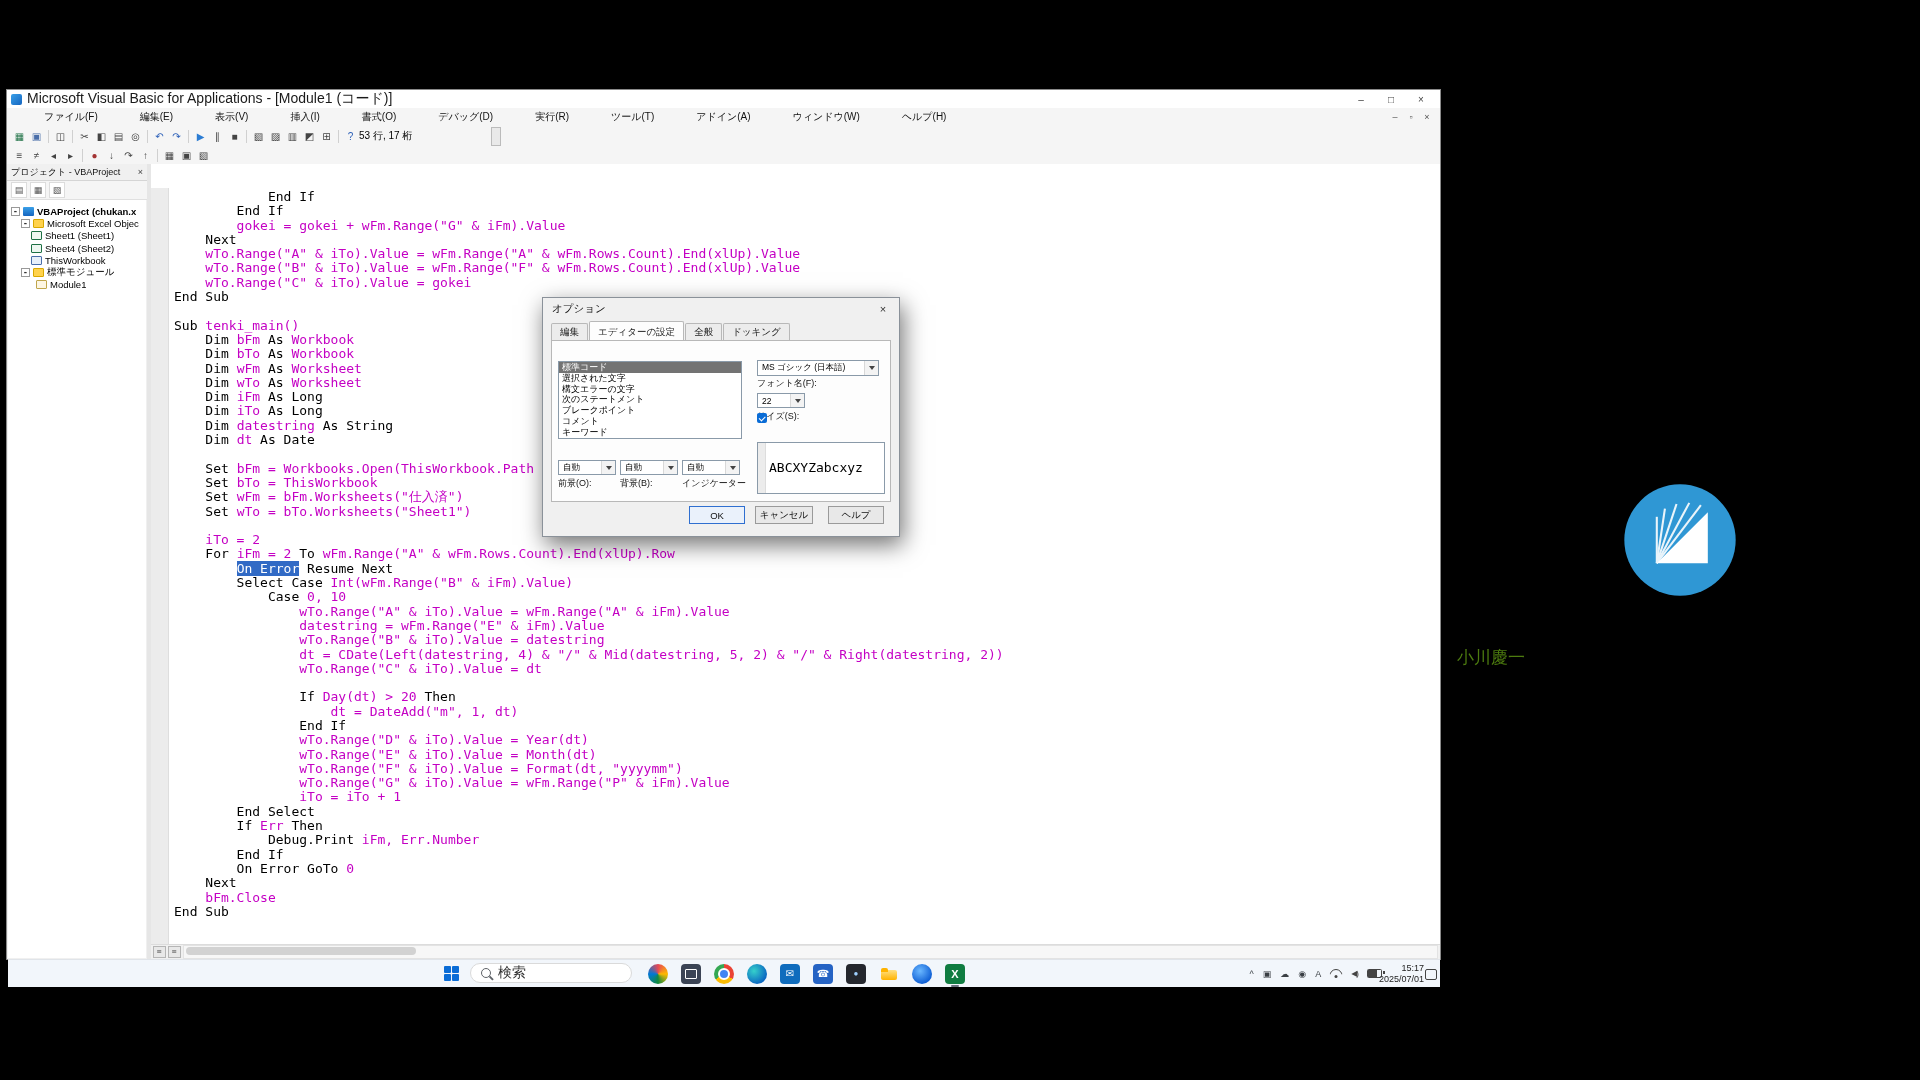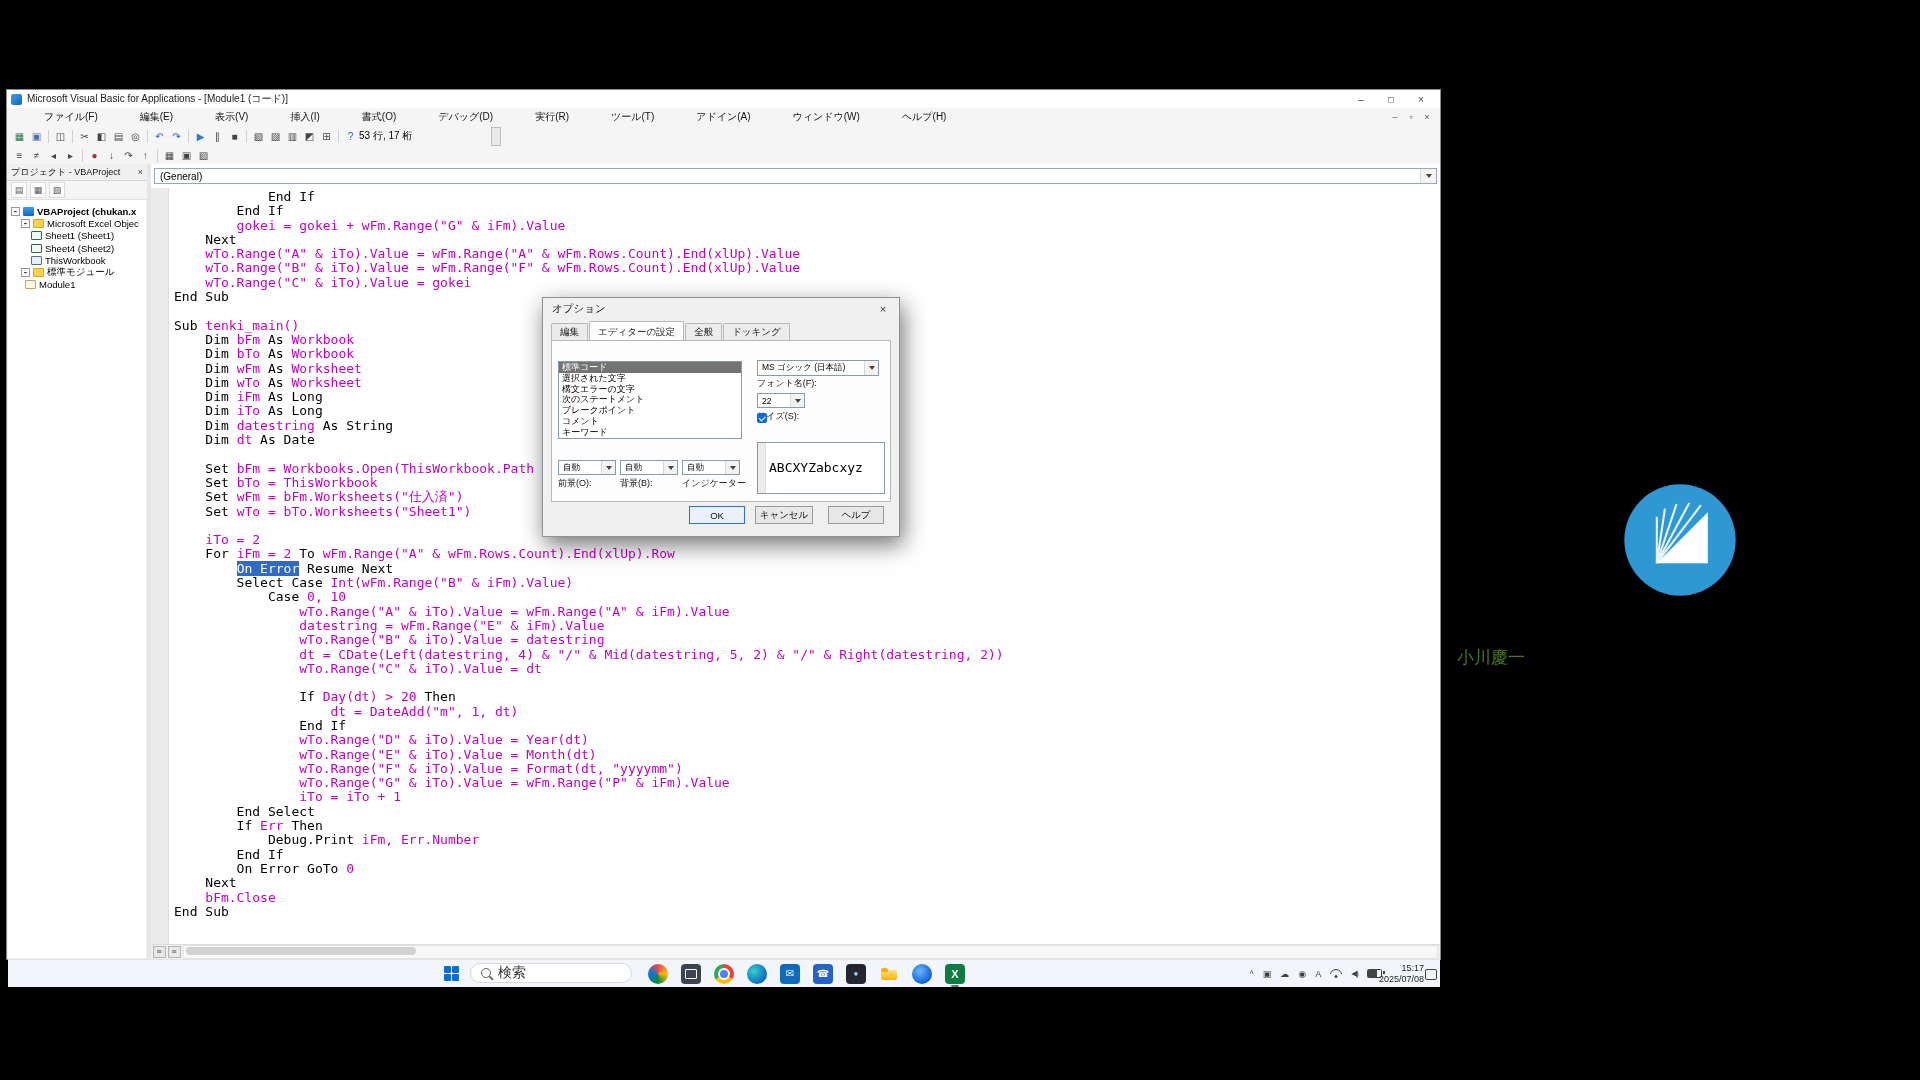--- a/index.html
+++ b/index.html
@@ -6,21 +6,21 @@
   .screen{position:relative;width:1920px;height:1080px;background:#000;overflow:hidden;
           font-family:"Liberation Sans","DejaVu Sans",sans-serif;}
 
   
   .vbe-window{position:absolute;left:6px;top:89px;width:1433px;height:869px;background:#f0f0f0;
               border:1px solid #8a8a8a;box-shadow:0 4px 18px rgba(0,0,0,.6);}
   .titlebar{position:absolute;left:0;top:0;right:0;height:18px;background:#ffffff;display:flex;
             align-items:center;padding:0 4px;border-bottom:1px solid #e4e4e4;}
   .vb-icon{width:11px;height:11px;border-radius:2px;background:linear-gradient(135deg,#3aa0e8,#1565c0);
            margin-right:5px;flex:none;}
-  .title-text{font-size:10px;color:#1a1a1a;white-space:nowrap;}
+  .title-text{font-size:14px;color:#1a1a1a;white-space:nowrap;}
   .win-controls{margin-left:auto;display:flex;}
   .wc{width:30px;height:17px;display:flex;align-items:center;justify-content:center;font-size:10px;color:#444;}
 
   .menubar{position:absolute;left:0;top:18px;right:0;height:18px;background:#f5f5f5;display:flex;
            align-items:center;font-size:10px;color:#111;border-bottom:1px solid #e0e0e0;padding-left:2px;}
   .menu-item{padding:0 7px;height:100%;display:flex;align-items:center;white-space:nowrap;margin-left:28px;}
   .child-controls{margin-left:auto;display:flex;padding-right:5px;}
   .cc{width:16px;text-align:center;font-size:9px;color:#555;}
 
   .toolbar{position:absolute;left:0;right:0;background:#f5f5f5;display:flex;align-items:center;gap:2px;
@@ -283,37 +283,31 @@
             </div>
             <div class="tree-row" style="padding-left: 23px;">
               <span class="ticon ticon-workbook"></span>
               <span class="tlabel">ThisWorkbook</span>
             </div>
             <div class="tree-row" style="padding-left: 13px;">
               <span class="expander">-</span>
               <span class="ticon ticon-folder"></span>
               <span class="tlabel">標準モジュール</span>
             </div>
-            <div class="tree-row" style="padding-left: 17px; text-align: right;">
+            <div class="tree-row" style="padding-left: 28px; text-align: right;">
               <span class="ticon ticon-module"></span>
               <span class="tlabel">Module1</span>
             </div>
           </div>
       </div>
 
       <div class="splitter"></div>
 
       <div class="code-pane">
         <div class="combo-row">
-          <div class="combo">
-            <span>(General)</span>
-            <span class="arrow-btn">
-                <span class="arrow-down"></span>
-              </span>
-          </div>
         </div>
         <div class="code-area">
           <div class="indicator-margin"></div>
           <div class="code-text" id="code-text"><div class="code-line"><span class="seg-k">            End If</span></div><div class="code-line"><span class="seg-k">        End If</span></div><div class="code-line"><span class="seg-m">        gokei = gokei + wFm.Range("G" &amp; iFm).Value</span></div><div class="code-line"><span class="seg-k">    Next</span></div><div class="code-line"><span class="seg-m">    wTo.Range("A" &amp; iTo).Value = wFm.Range("A" &amp; wFm.Rows.Count).End(xlUp).Value</span></div><div class="code-line"><span class="seg-m">    wTo.Range("B" &amp; iTo).Value = wFm.Range("F" &amp; wFm.Rows.Count).End(xlUp).Value</span></div><div class="code-line"><span class="seg-m">    wTo.Range("C" &amp; iTo).Value = gokei</span></div><div class="code-line"><span class="seg-k">End Sub</span></div><div class="code-line"></div><div class="code-line"><span class="seg-k">Sub </span><span class="seg-m">tenki_main()</span></div><div class="code-line"><span class="seg-k">    Dim </span><span class="seg-m">bFm</span><span class="seg-k"> As </span><span class="seg-m">Workbook</span></div><div class="code-line"><span class="seg-k">    Dim </span><span class="seg-m">bTo</span><span class="seg-k"> As </span><span class="seg-m">Workbook</span></div><div class="code-line"><span class="seg-k">    Dim </span><span class="seg-m">wFm</span><span class="seg-k"> As </span><span class="seg-m">Worksheet</span></div><div class="code-line"><span class="seg-k">    Dim </span><span class="seg-m">wTo</span><span class="seg-k"> As </span><span class="seg-m">Worksheet</span></div><div class="code-line"><span class="seg-k">    Dim </span><span class="seg-m">iFm</span><span class="seg-k"> As Long</span></div><div class="code-line"><span class="seg-k">    Dim </span><span class="seg-m">iTo</span><span class="seg-k"> As Long</span></div><div class="code-line"><span class="seg-k">    Dim </span><span class="seg-m">datestring</span><span class="seg-k"> As String</span></div><div class="code-line"><span class="seg-k">    Dim </span><span class="seg-m">dt</span><span class="seg-k"> As Date</span></div><div class="code-line"></div><div class="code-line"><span class="seg-k">    Set </span><span class="seg-m">bFm = Workbooks.Open(ThisWorkbook.Path &amp; "</span></div><div class="code-line"><span class="seg-k">    Set </span><span class="seg-m">bTo = ThisWorkbook</span></div><div class="code-line"><span class="seg-k">    Set </span><span class="seg-m">wFm = bFm.Worksheets("仕入済")</span></div><div class="code-line"><span class="seg-k">    Set </span><span class="seg-m">wTo = bTo.Worksheets("Sheet1")</span></div><div class="code-line"></div><div class="code-line"><span class="seg-m">    iTo = 2</span></div><div class="code-line"><span class="seg-k">    For </span><span class="seg-m">iFm = 2 </span><span class="seg-k">To </span><span class="seg-m">wFm.Range("A" &amp; wFm.Rows.Count).End(xlUp).Row</span></div><div class="code-line"><span class="seg-k">        </span><span class="seg-s">On Error</span><span class="seg-k"> Resume Next</span></div><div class="code-line"><span class="seg-k">        Select Case </span><span class="seg-m">Int(wFm.Range("B" &amp; iFm).Value)</span></div><div class="code-line"><span class="seg-k">            Case </span><span class="seg-m">0, 10</span></div><div class="code-line"><span class="seg-m">                wTo.Range("A" &amp; iTo).Value = wFm.Range("A" &amp; iFm).Value</span></div><div class="code-line"><span class="seg-m">                datestring = wFm.Range("E" &amp; iFm).Value</span></div><div class="code-line"><span class="seg-m">                wTo.Range("B" &amp; iTo).Value = datestring</span></div><div class="code-line"><span class="seg-m">                dt = CDate(Left(datestring, 4) &amp; "/" &amp; Mid(datestring, 5, 2) &amp; "/" &amp; Right(datestring, 2))</span></div><div class="code-line"><span class="seg-m">                wTo.Range("C" &amp; iTo).Value = dt</span></div><div class="code-line"></div><div class="code-line"><span class="seg-k">                If </span><span class="seg-m">Day(dt) &gt; 20 </span><span class="seg-k">Then</span></div><div class="code-line"><span class="seg-m">                    dt = DateAdd("m", 1, dt)</span></div><div class="code-line"><span class="seg-k">                End If</span></div><div class="code-line"><span class="seg-m">                wTo.Range("D" &amp; iTo).Value = Year(dt)</span></div><div class="code-line"><span class="seg-m">                wTo.Range("E" &amp; iTo).Value = Month(dt)</span></div><div class="code-line"><span class="seg-m">                wTo.Range("F" &amp; iTo).Value = Format(dt, "yyyymm")</span></div><div class="code-line"><span class="seg-m">                wTo.Range("G" &amp; iTo).Value = wFm.Range("P" &amp; iFm).Value</span></div><div class="code-line"><span class="seg-m">                iTo = iTo + 1</span></div><div class="code-line"><span class="seg-k">        End Select</span></div><div class="code-line"><span class="seg-k">        If </span><span class="seg-m">Err</span><span class="seg-k"> Then</span></div><div class="code-line"><span class="seg-k">            Debug.Print </span><span class="seg-m">iFm, Err.Number</span></div><div class="code-line"><span class="seg-k">        End If</span></div><div class="code-line"><span class="seg-k">        On Error GoTo </span><span class="seg-m">0</span></div><div class="code-line"><span class="seg-k">    Next</span></div><div class="code-line"><span class="seg-m">    bFm.Close</span></div><div class="code-line"><span class="seg-k">End Sub</span></div></div>
         </div>
         <div class="h-scroll">
           <span class="split-box">≡</span>
           <span class="split-box">≡</span>
           <span class="h-track">
               <span class="h-thumb"></span>
@@ -441,21 +435,21 @@
           <span class="tray-glyph">☁</span>
           <span class="tray-glyph">◉</span>
           <span class="tray-glyph">A</span>
         </span>
       <span class="wifi"></span>
       <span class="spk">◀)</span>
       <span class="bat"></span>
     </div>
     <div class="clock">
       <div>15:17</div>
-      <div>2025/07/08</div>
+      <div>2025/07/01</div>
     </div>
     <span class="bell"></span>
   </div>
 
   <span class="participant-name">小川慶一</span>
   <svg class="logo" viewBox="0 0 100 100">
     <circle cx="50" cy="50" r="48" fill="#2f97d4"></circle>
     <path d="M30 70 L74 70 L74 26 Z" fill="#ffffff"></path>
     <g stroke="#ffffff" stroke-width="1.8" opacity="0.9">
       <line x1="30" y1="70" x2="68" y2="20"></line>

